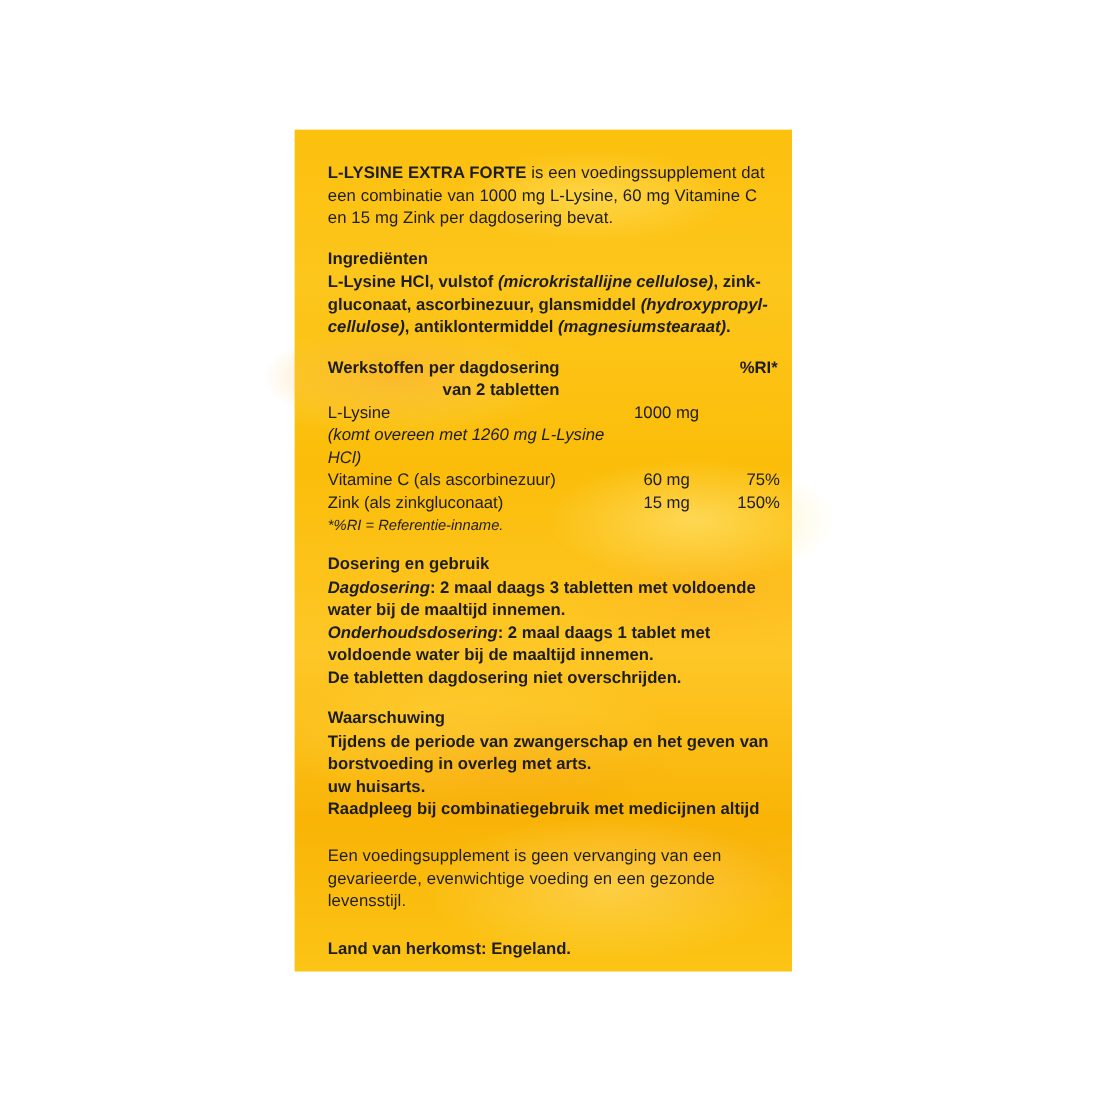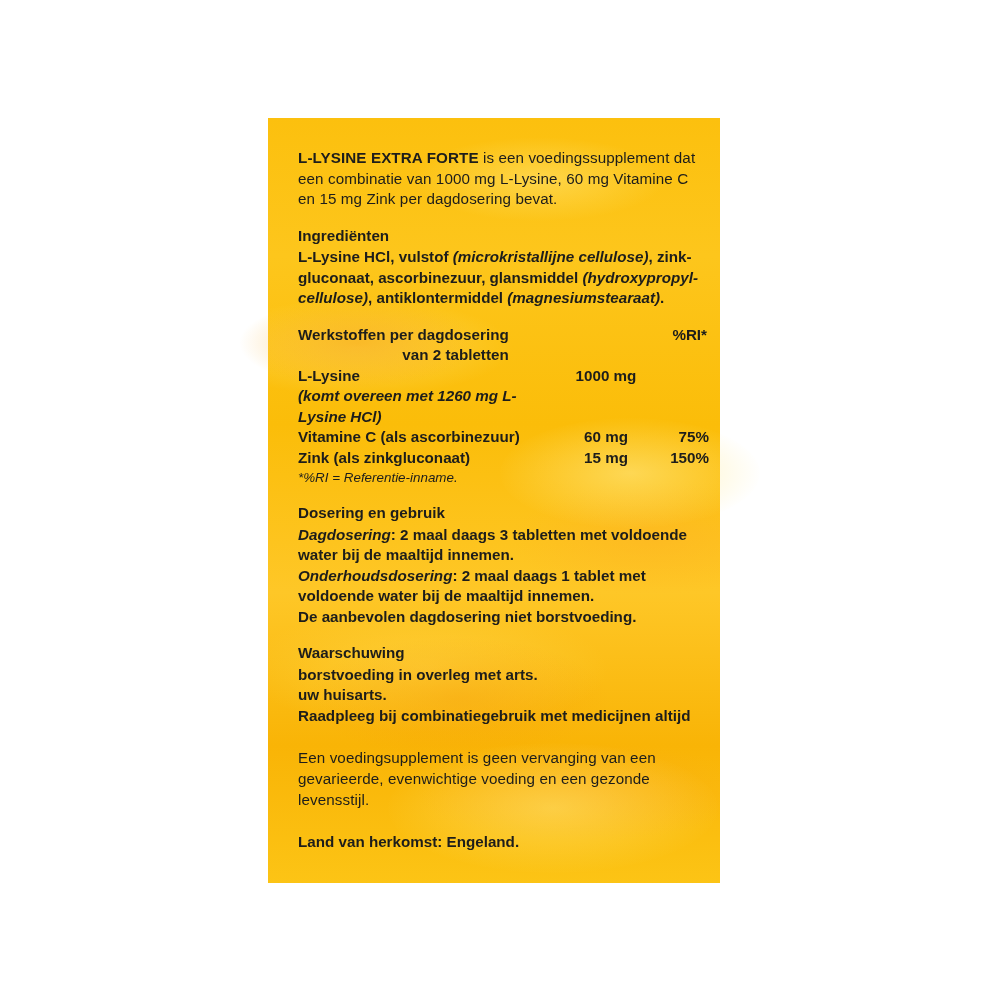--- a/index.html
+++ b/index.html
@@ -96,21 +96,20 @@
 
   table.actives {
     width: 100%;
     border-collapse: collapse;
     font-size: 15.2px;
     line-height: 1.35;
   }
   table.actives td {
     padding: 0;
     vertical-align: top;
-    font-weight: bold;
   }
   table.actives td.name { text-align: left; }
   table.actives td.amt { text-align: center; width: 90px; white-space: nowrap; padding-right: 4px; }
   table.actives td.ri { text-align: right; width: 54px; white-space: nowrap; }
   td.note { font-style: italic; }
 
   .footnote {
     font-size: 13.4px;
     font-style: italic;
     line-height: 1.35;
@@ -175,25 +174,26 @@
         </table>
         <p class="footnote">*%RI = Referentie-inname.</p>
       </div>
 
       <div class="section">
         <div class="section-title">Dosering en gebruik</div>
         <p class="body-line"><span class="ital">Dagdosering</span><span>: 2 maal daags 3 tabletten met voldoende</span></p>
         <p class="body-line">water bij de maaltijd innemen.</p>
         <p class="body-line"><span class="ital">Onderhoudsdosering</span><span>: 2 maal daags 1 tablet met</span></p>
         <p class="body-line">voldoende water bij de maaltijd innemen.</p>
-        <p class="body-line">De aanbevolen dagdosering niet borstvoeding.</p>
+        <p class="body-line">De tabletten dagdosering niet overschrijden.</p>
       </div>
 
       <div class="section">
         <div class="section-title">Waarschuwing</div>
+        <p class="body-line">Tijdens de periode van zwangerschap en het geven van</p>
         <p class="body-line">borstvoeding in overleg met arts.</p>
         <p class="body-line">uw huisarts.</p>
         <p class="body-line">Raadpleeg bij combinatiegebruik met medicijnen altijd</p>
       </div>
 
       <div class="gap-sm"></div>
 
       <p class="para">Een voedingsupplement is geen vervanging van een gevarieerde, evenwichtige voeding en een gezonde levensstijl.</p>
 
       <div class="gap-sm"></div>

